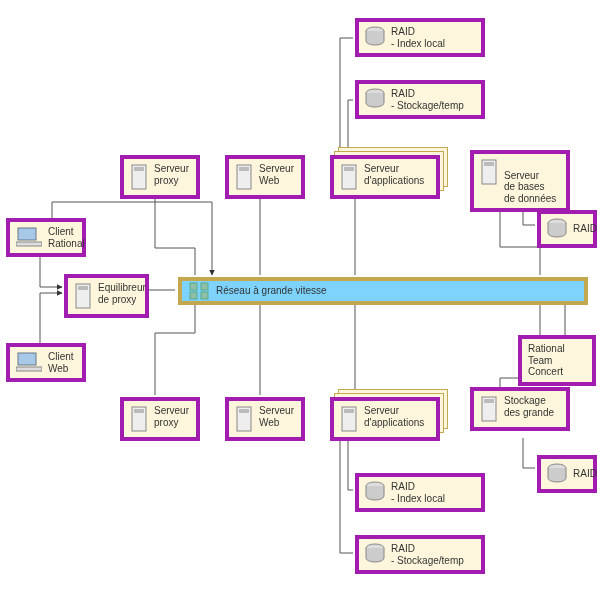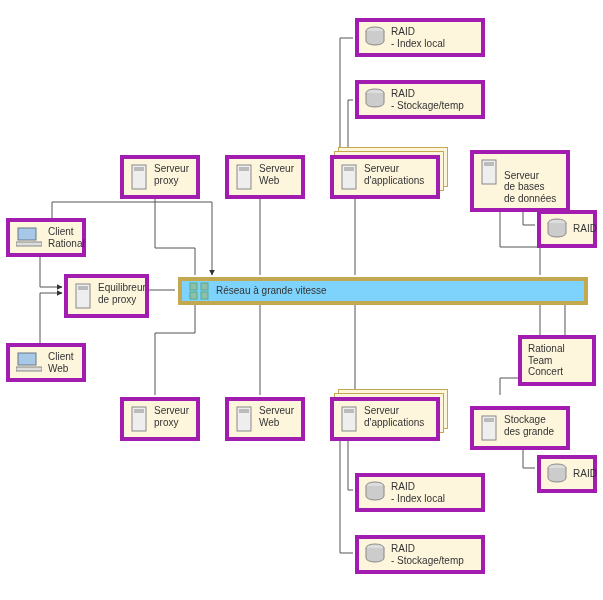--- a/index.html
+++ b/index.html
@@ -235,21 +235,21 @@
   <svg class="icon" width="18" height="28">
       <rect x="2" y="2" width="14" height="24" fill="#eee" stroke="#888"></rect>
       <rect x="4" y="4" width="10" height="4" fill="#bbb"></rect>
     </svg>
   <div class="label">
     <span>Serveur</span><br>
     <span>d'applications</span>
   </div>
 </div>
 
-<div class="node" style="left:470px; top:406px; width:100px;">
+<div class="node" style="left:470px; top:387px; width:100px;">
   <svg class="icon" width="18" height="28">
       <rect x="2" y="2" width="14" height="24" fill="#eee" stroke="#888"></rect>
       <rect x="4" y="4" width="10" height="4" fill="#bbb"></rect>
     </svg>
   <div class="label">
     <span>Stockage</span><br>
     <span>des grande</span>
   </div>
 </div>
 

